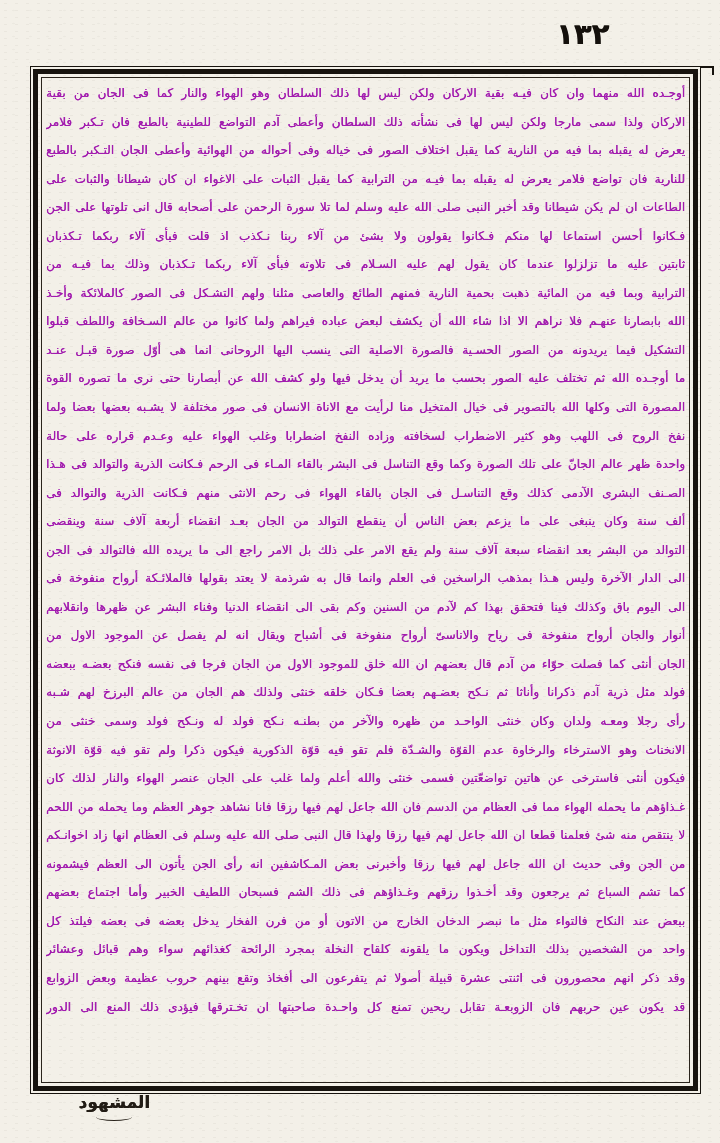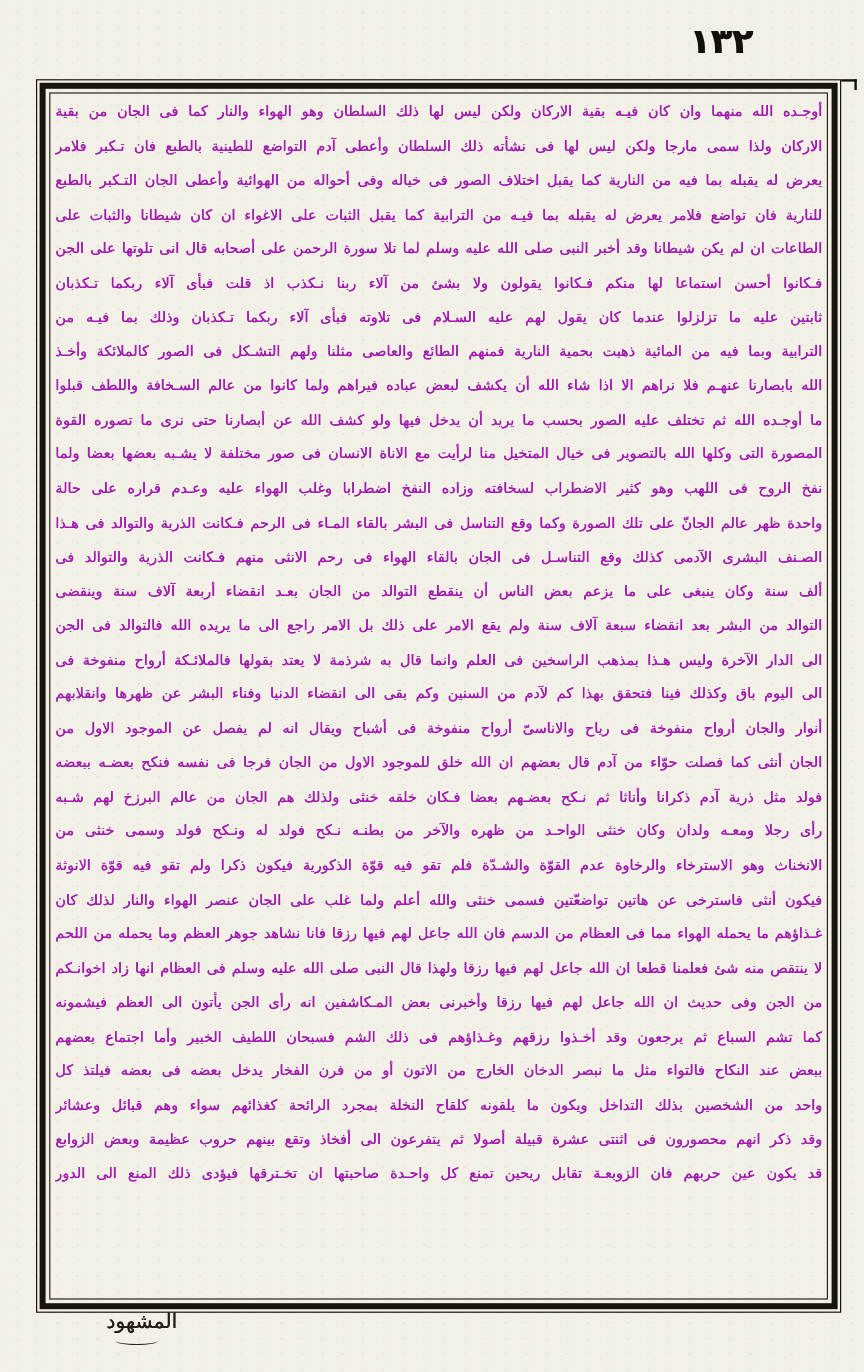--- a/index.html
+++ b/index.html
@@ -8,21 +8,21 @@
     background-color:#f3f0e8;
     background-image:radial-gradient(rgba(60,50,35,0.05) 1px, transparent 1.2px),
                      radial-gradient(rgba(60,50,35,0.04) 1px, transparent 1.4px);
     background-size:11px 7px,17px 13px;
     background-position:0 0,5px 4px;
     font-family:"DejaVu Sans",sans-serif;
     color:#1b1712;
   }
   .page-number{
     position:absolute;left:556px;top:12px;width:90px;height:44px;
-    text-align:center;font-size:29px;font-weight:bold;line-height:44px;
+    text-align:left;font-size:29px;font-weight:bold;line-height:44px;
     color:#14100c;letter-spacing:2px;
     text-shadow:0.5px 0 0 currentColor;
   }
   .frame-outer{
     position:absolute;left:30px;top:66px;width:671px;height:1028px;
     border:1.5px solid #17130e;padding:2px;box-sizing:border-box;
   }
   .frame-thick{
     width:100%;height:100%;box-sizing:border-box;
     border:5px solid #17130e;padding:3px;
@@ -40,21 +40,21 @@
   .line{
     direction:rtl;unicode-bidi:plaintext;
     height:28.55px;line-height:28.55px;
     font-size:12px;white-space:nowrap;overflow:hidden;
     text-align:justify;text-align-last:justify;
     color:#a21caf;
     text-shadow:0.35px 0 0 currentColor;
   }
   .catchword{
     position:absolute;left:86px;top:1092px;width:64px;height:26px;
-    direction:rtl;text-align:center;font-size:17px;font-weight:normal;
+    direction:rtl;text-align:center;font-size:17px;font-weight:bold;
     color:#221c15;text-shadow:0.3px 0 0 currentColor;
   }
   .catchword-underline{
     position:absolute;left:96px;top:1113px;width:36px;height:7px;
     border-bottom:1.8px solid #2a241c;border-radius:0 0 60% 60%;
   }
 </style>
 </head>
 <body>
 
@@ -68,20 +68,21 @@
       <div class="textblock" id="textblock">
           <div class="line">أوجـده الله منهما وان كان فيـه بقية الاركان ولكن ليس لها ذلك السلطان وهو الهواء والنار كما فى الجان من بقية</div>
           <div class="line">الاركان ولذا سمى مارجا ولكن ليس لها فى نشأته ذلك السلطان وأعطى آدم التواضع للطينية بالطبع فان تـكبر فلامر</div>
           <div class="line">يعرض له يقبله بما فيه من النارية كما يقبل اختلاف الصور فى خياله وفى أحواله من الهوائية وأعطى الجان التـكبر بالطبع</div>
           <div class="line">للنارية فان تواضع فلامر يعرض له يقبله بما فيـه من الترابية كما يقبل الثبات على الاغواء ان كان شيطانا والثبات على</div>
           <div class="line">الطاعات ان لم يكن شيطانا وقد أخبر النبى صلى الله عليه وسلم لما تلا سورة الرحمن على أصحابه قال انى تلوتها على الجن</div>
           <div class="line">فـكانوا أحسن استماعا لها منكم فـكانوا يقولون ولا بشئ من آلاء ربنا نـكذب اذ قلت فبأى آلاء ربكما تـكذبان</div>
           <div class="line">ثابتين عليه ما تزلزلوا عندما كان يقول لهم عليه السـلام فى تلاوته فبأى آلاء ربكما تـكذبان وذلك بما فيـه من</div>
           <div class="line">الترابية وبما فيه من المائية ذهبت بحمية النارية فمنهم الطائع والعاصى مثلنا ولهم التشـكل فى الصور كالملائكة وأخـذ</div>
           <div class="line">الله بابصارنا عنهـم فلا نراهم الا اذا شاء الله أن يكشف لبعض عباده فيراهم ولما كانوا من عالم السـخافة واللطف قبلوا</div>
+          <div class="line">التشكيل فيما يريدونه من الصور الحسـية فالصورة الاصلية التى ينسب اليها الروحانى انما هى أوّل صورة قبـل عنـد</div>
           <div class="line">ما أوجـده الله ثم تختلف عليه الصور بحسب ما يريد أن يدخل فيها ولو كشف الله عن أبصارنا حتى نرى ما تصوره القوة</div>
           <div class="line">المصورة التى وكلها الله بالتصوير فى خيال المتخيل منا لرأيت مع الاناة الانسان فى صور مختلفة لا يشـبه بعضها بعضا ولما</div>
           <div class="line">نفخ الروح فى اللهب وهو كثير الاضطراب لسخافته وزاده النفخ اضطرابا وغلب الهواء عليه وعـدم قراره على حالة</div>
           <div class="line">واحدة ظهر عالم الجانّ على تلك الصورة وكما وقع التناسل فى البشر بالقاء المـاء فى الرحم فـكانت الذرية والتوالد فى هـذا</div>
           <div class="line">الصـنف البشرى الآدمى كذلك وقع التناسـل فى الجان بالقاء الهواء فى رحم الانثى منهم فـكانت الذرية والتوالد فى</div>
           <div class="line">ألف سنة وكان ينبغى على ما يزعم بعض الناس أن ينقطع التوالد من الجان بعـد انقضاء أربعة آلاف سنة وينقضى</div>
           <div class="line">التوالد من البشر بعد انقضاء سبعة آلاف سنة ولم يقع الامر على ذلك بل الامر راجع الى ما يريده الله فالتوالد فى الجن</div>
           <div class="line">الى الدار الآخرة وليس هـذا بمذهب الراسخين فى العلم وانما قال به شرذمة لا يعتد بقولها فالملائـكة أرواح منفوخة فى</div>
           <div class="line">الى اليوم باق وكذلك فينا فتحقق بهذا كم لآدم من السنين وكم بقى الى انقضاء الدنيا وفناء البشر عن ظهرها وانقلابهم</div>
           <div class="line">أنوار والجان أرواح منفوخة فى رياح والاناسىّ أرواح منفوخة فى أشباح ويقال انه لم يفصل عن الموجود الاول من</div>

